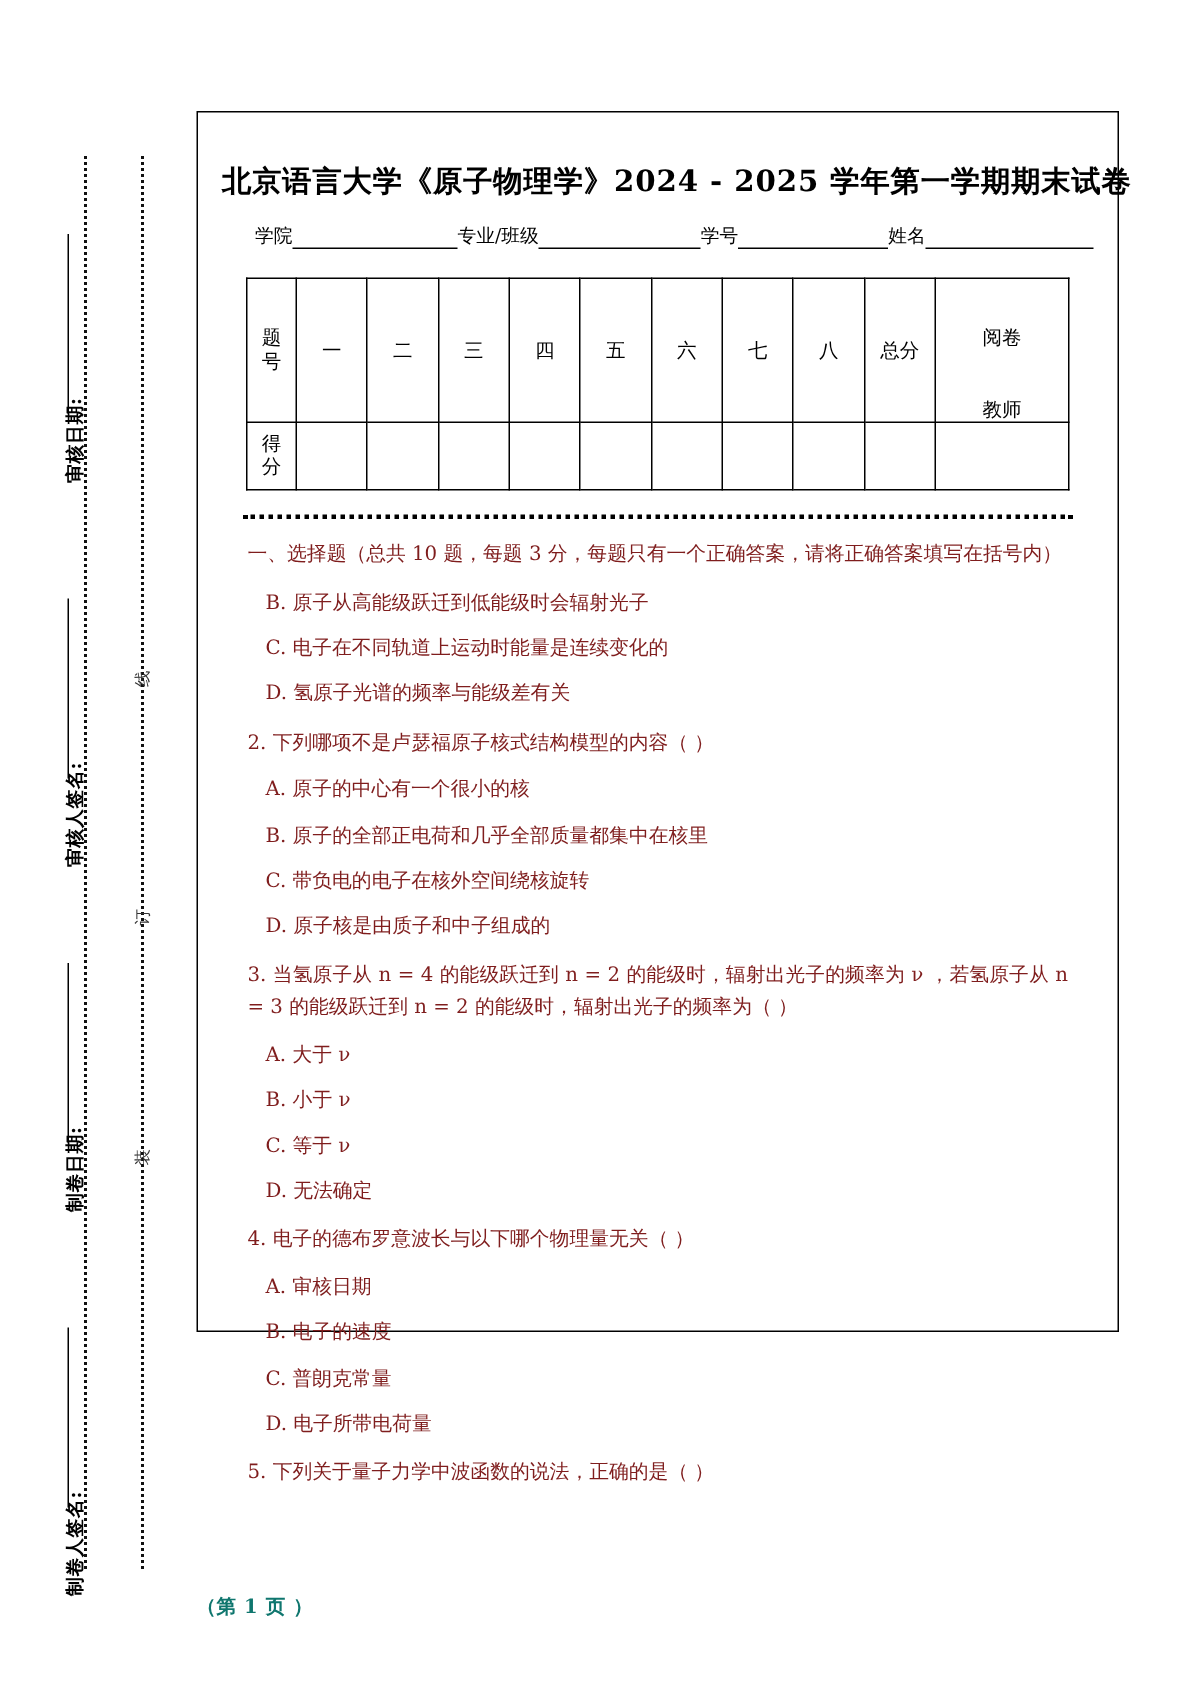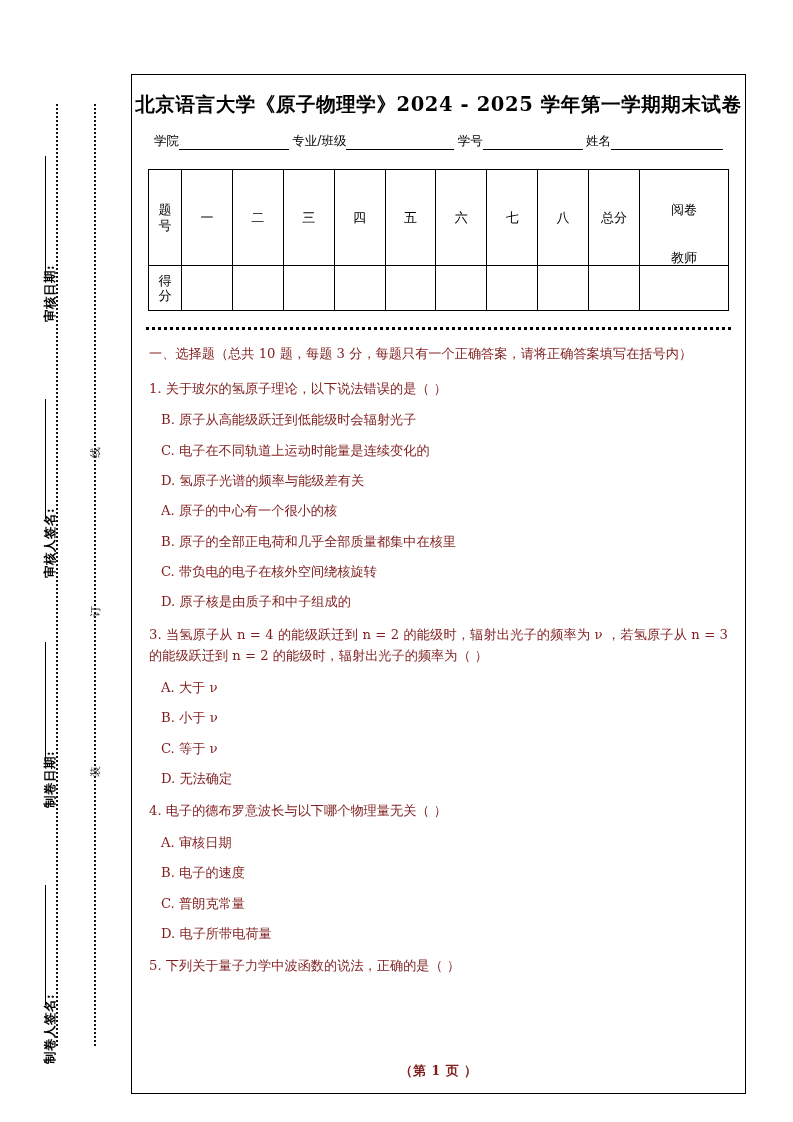--- a/index.html
+++ b/index.html
@@ -60,24 +60,24 @@
     width: 22px;
     text-align: center;
   }
 
   
   #exam-frame {
     position: absolute;
     left: 131px;
     top: 74px;
     width: 615px;
-    height: 1020px;
+    height: 814px;
     border: 1.6px solid #000;
     box-sizing: border-box;
-    padding: 0;
+    padding: 16px;
   }
   #paper-title {
     margin: 16px 0 0 0;
     text-align: center;
     font-family: "DejaVu Serif", "Liberation Serif", serif;
     font-size: 19.5px;
     font-weight: 600;
     letter-spacing: 0.6px;
     white-space: nowrap;
     color: #000;
@@ -162,26 +162,26 @@
     margin: 0 0 12.5px 0;
     padding-left: 12px;
   }
 
   
   #page-footer {
     position: absolute;
     left: 131px;
     top: 1062px;
     width: 615px;
-    text-align: center;
+    text-align: left;
     font-family: "DejaVu Serif", "Liberation Serif", serif;
     font-size: 13px;
     font-weight: bold;
     letter-spacing: 0.4px;
-    color: #7f1d1d;
+    color: #0f766e;
   }
 </style>
 </head>
 <body>
 
 <div id="page">
 
   <div id="binding-margin">
 
     <div class="v-solid-rule" style="left:45px; top:156px; height:120px;"></div>
@@ -270,24 +270,24 @@
             </tr>
         </tbody>
       </table>
     </div>
 
     <div id="section-separator"></div>
 
     <div id="question-body">
       <div class="section-head">一、选择题（总共 10 题，每题 3 分，每题只有一个正确答案，请将正确答案填写在括号内）</div>
 
-    <div class="q-block q-stem">1.  关于玻尔的氢原子理论，以下说法错误的是（   ）</div>
         <div class="q-option">B.  原子从高能级跃迁到低能级时会辐射光子</div>
         <div class="q-option">C.  电子在不同轨道上运动时能量是连续变化的</div>
         <div class="q-option">D.  氢原子光谱的频率与能级差有关</div>
+        <div class="q-block q-stem">2.  下列哪项不是卢瑟福原子核式结构模型的内容（   ）</div>
         <div class="q-option">A.  原子的中心有一个很小的核</div>
         <div class="q-option">B.  原子的全部正电荷和几乎全部质量都集中在核里</div>
         <div class="q-option">C.  带负电的电子在核外空间绕核旋转</div>
         <div class="q-option">D.  原子核是由质子和中子组成的</div>
         <div class="q-block q-stem">3.  当氢原子从 n = 4 的能级跃迁到 n = 2 的能级时，辐射出光子的频率为 ν ，若氢原子从 n = 3 的能级跃迁到 n = 2 的能级时，辐射出光子的频率为（   ）</div>
         <div class="q-option">A.  大于 ν</div>
         <div class="q-option">B.  小于 ν</div>
         <div class="q-option">C.  等于 ν</div>
         <div class="q-option">D.  无法确定</div>
         <div class="q-block q-stem">4.  电子的德布罗意波长与以下哪个物理量无关（   ）</div>

